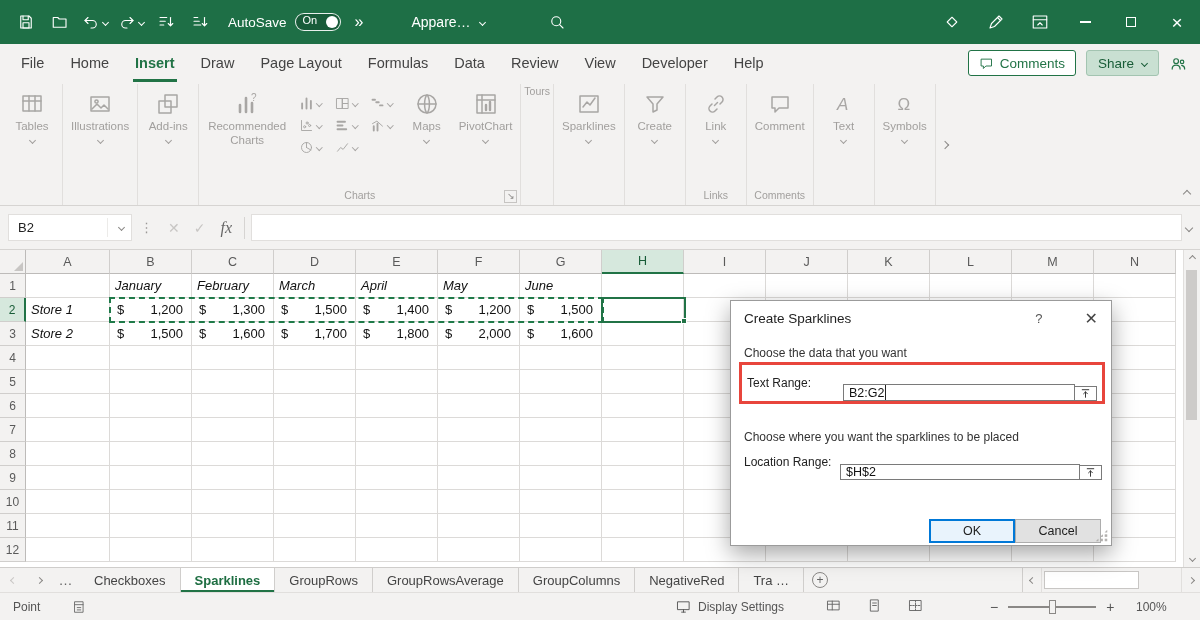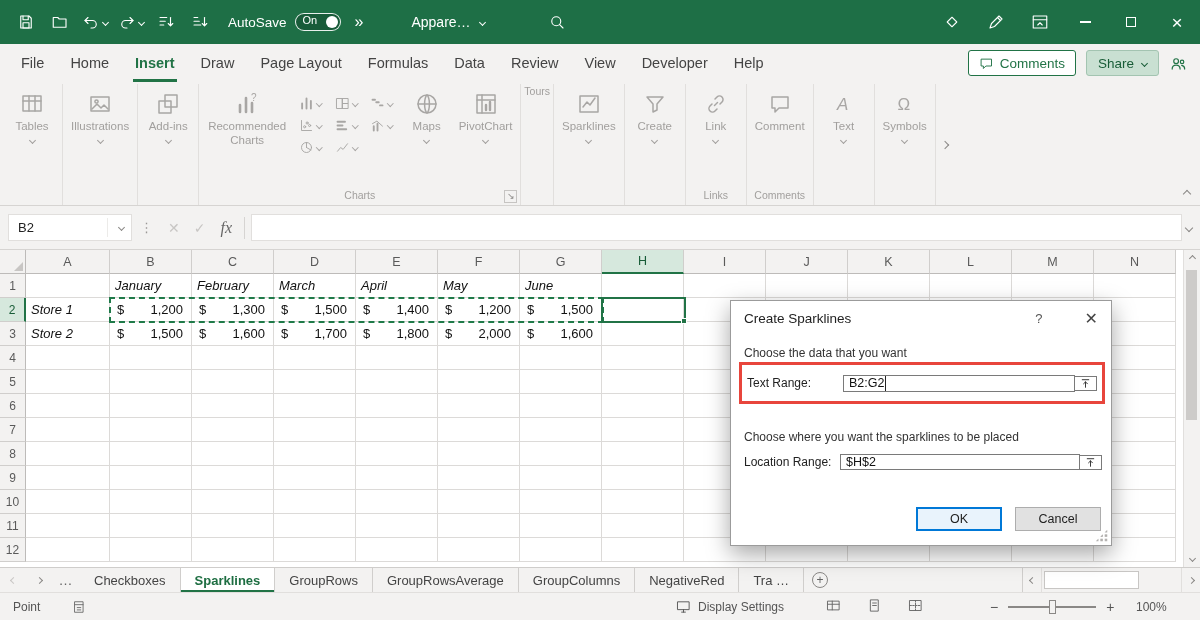--- a/index.html
+++ b/index.html
@@ -104,26 +104,26 @@
 .dlg-title-row{height:34px;display:flex;align-items:center;padding:0 13px}
 .dlg-title{font-size:13.5px;color:#222;flex:1}
 .dlg-help{color:#555;margin-right:42px;font-size:13px}
 .dlg-close{color:#444;font-size:16px}
 .dlg-sub{position:absolute;left:13px;font-size:12px;color:#333}
 .s1{top:45px}
 .s2{top:129px}
 .redbox{position:absolute;left:8px;right:6px;top:61px;height:42px;border:3px solid #E8453C;display:flex;align-items:center;padding:0 5px;gap:6px}
 .locrow{position:absolute;left:13px;right:9px;top:148px;height:26px;display:flex;align-items:center;gap:6px}
 .dlg-label{width:90px;flex:none;font-size:12px;color:#222}
-.refwrap{flex:1;display:flex;align-items:center;height:36px}
+.refwrap{flex:1;display:flex;align-items:flex-end;height:36px}
 .refinput{flex:1;border:1px solid #7a7a7a;background:#fff;display:flex;align-items:center;padding:0 5px;font-size:12.5px;color:#111}
 .caret{width:1px;height:15px;background:#222;margin-left:1px;display:inline-block}
 .refbtn{width:22px;border:1px solid #7a7a7a;border-left:none;background:#fff;display:flex;align-items:center;justify-content:center;color:#333}
 .refbtn .ic{width:13px;height:13px;stroke-width:1.8}
-.dlg-btns{position:absolute;right:10px;top:206px;display:flex;gap:13px}
+.dlg-btns{position:absolute;right:10px;top:218px;display:flex;}
 .dbtn{min-width:86px;height:24px;display:flex;align-items:center;justify-content:center;font-size:12.5px;color:#222;background:#e1e1e1;border:1px solid #adadad}
 .dbtn.primary{background:#e9f3fc;border:2px solid #0078d7}
 .grip{position:absolute;right:3px;bottom:3px;width:13px;height:13px;background:radial-gradient(#b0aeac 1.2px,transparent 1.4px);background-size:4.4px 4.4px;clip-path:polygon(100% 0,100% 100%,0 100%)}
 
 
 .tabbar{position:absolute;top:567px;left:0;right:0;height:25px;background:#f3f2f1;border-top:1px solid #cfcdcb;display:flex;align-items:stretch;font-size:13px;color:#444;z-index:40}
 .tnav{width:26px;display:flex;align-items:center;justify-content:center;color:#8a8886}
 .tnav.dim{color:#c8c6c4}
 .tnav .cv{width:5px;height:5px}
 .tmore{width:28px;display:flex;align-items:center;justify-content:center;color:#666;font-size:14px;letter-spacing:1px}

